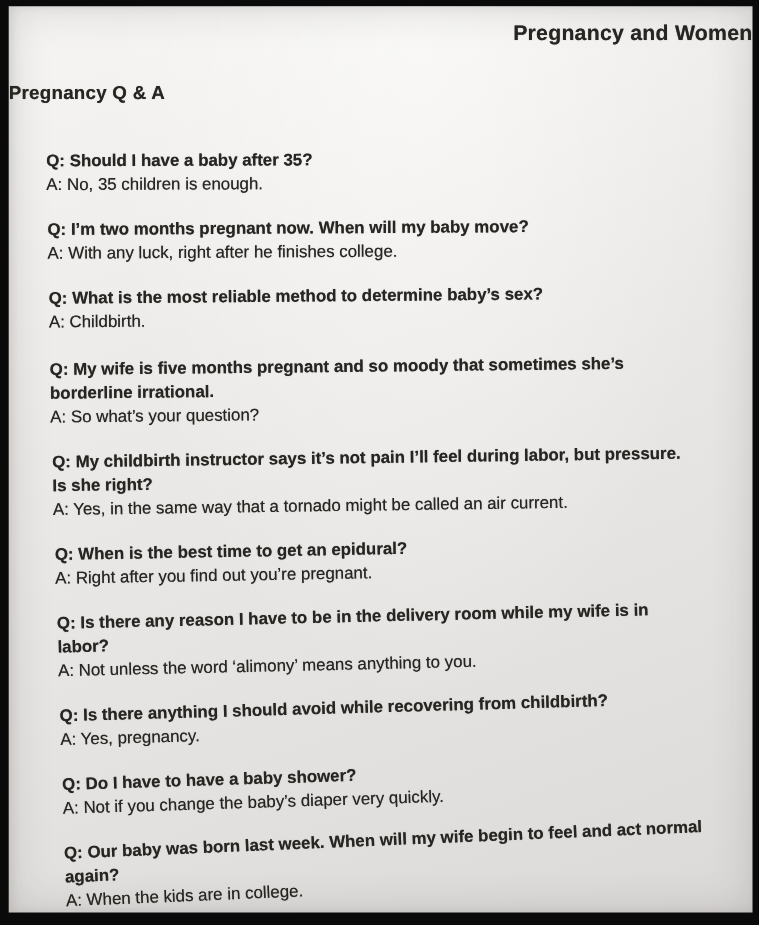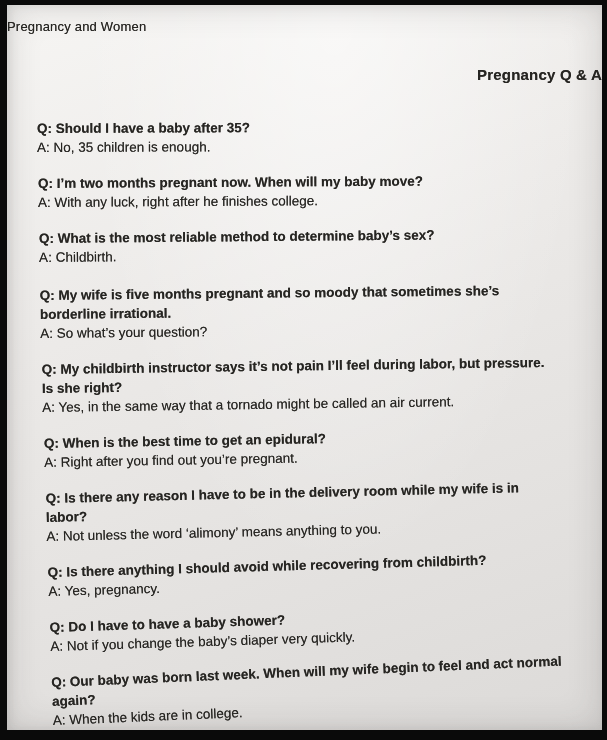--- a/index.html
+++ b/index.html
@@ -27,32 +27,32 @@
       linear-gradient(160deg, #f6f5f3 0%, #eceae8 38%, #e4e2e0 70%, #dcdad8 100%);
     box-shadow: inset 0 0 34px rgba(60,58,55,0.18), inset 3px 0 8px rgba(70,68,65,0.10);
     color: #262522;
     overflow: hidden;
   }
   .soft {
     text-shadow: 0 0 0.6px rgba(60,58,54,0.75);
   }
   h1.title {
     margin: 11px 0 0 0;
-    font-size: 13px;
+    font-size: 17px;
     line-height: 22px;
-    font-weight: 400;
-    text-align: left;
+    font-weight: 700;
+    text-align: right;
     letter-spacing: 0.2px;
   }
   h2.subtitle {
     margin: 27px 0 0 0;
     font-size: 15px;
     line-height: 20px;
     font-weight: 700;
-    text-align: right;
+    text-align: left;
     letter-spacing: 0.2px;
   }
   .qa-list {
     margin-top: 34px;
   }
   .qa {
     margin-bottom: 17px;
     transform-origin: 0 50%;
   }
   .qa p {

